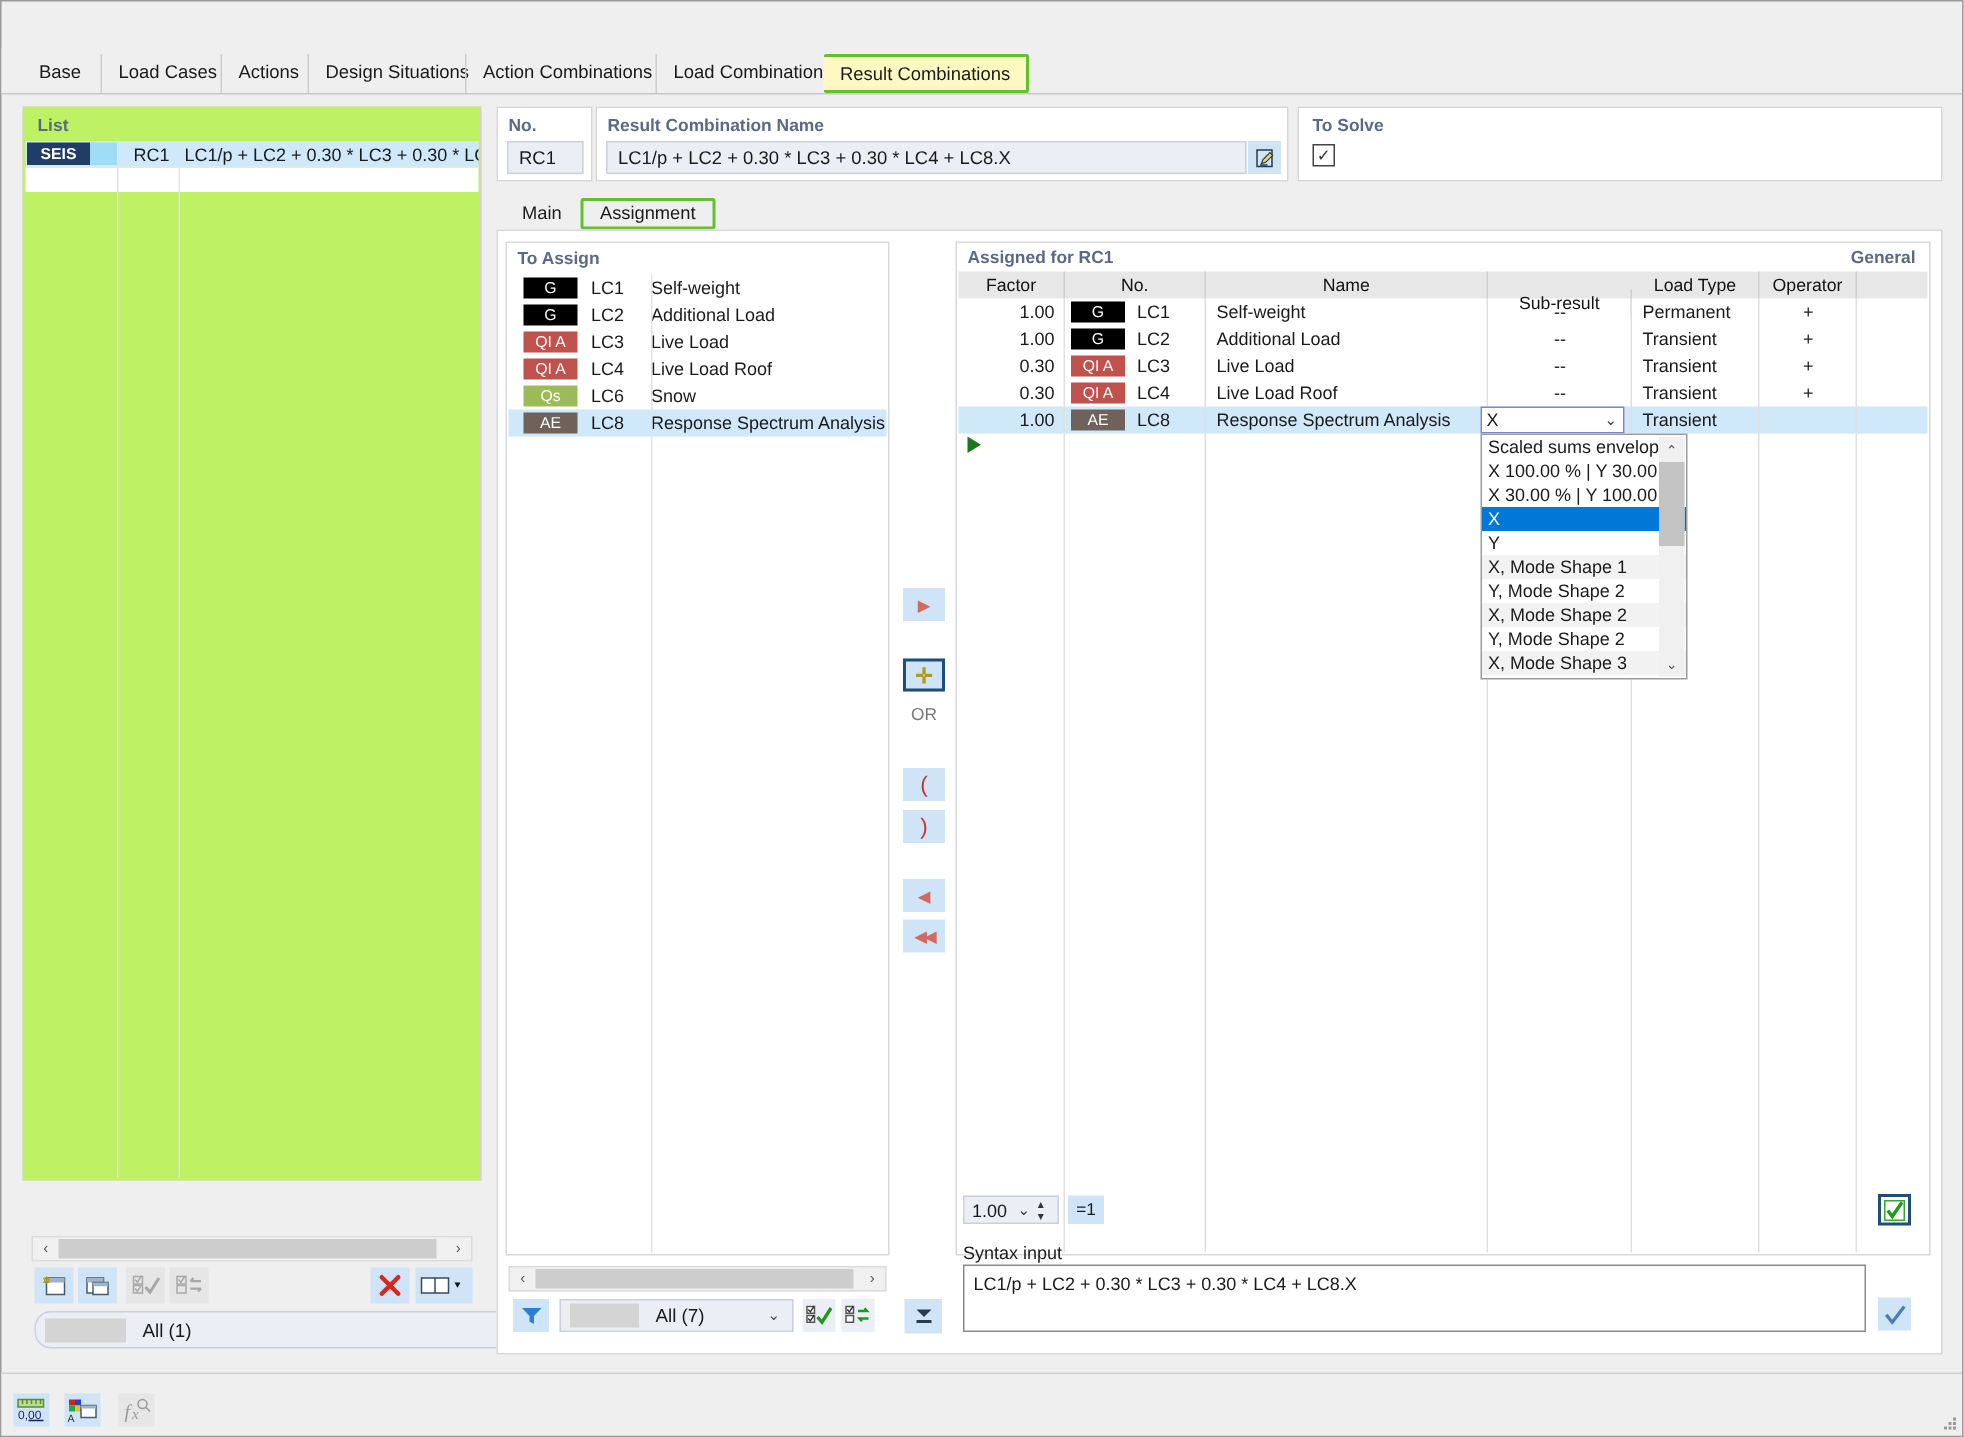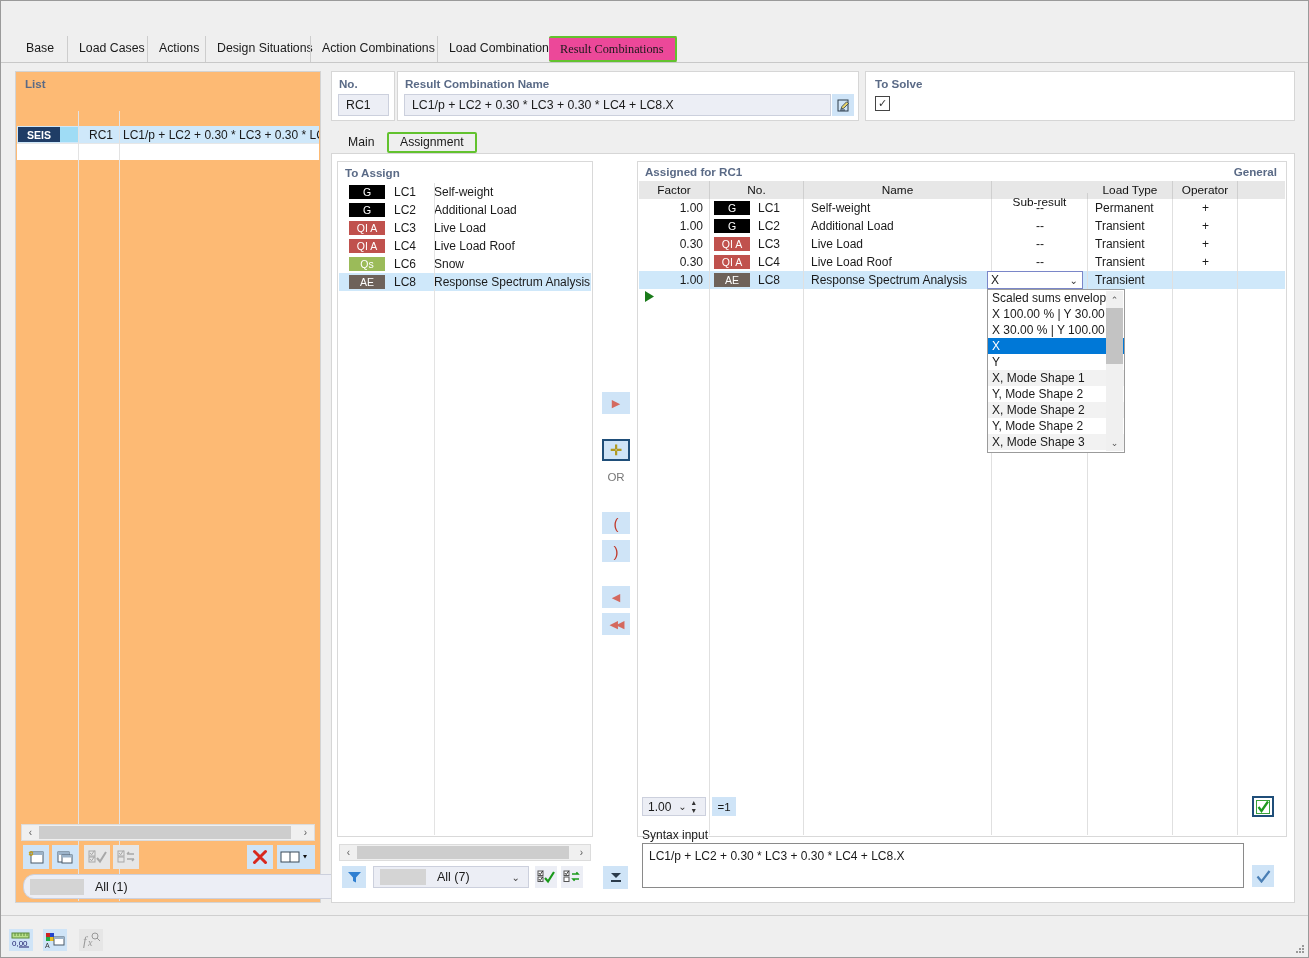--- a/index.html
+++ b/index.html
@@ -22,27 +22,27 @@
   .wbtn { position:absolute; top:0; width:46px; height:31px; }
   .wmin { left:1168px; }
   .wmax { left:1215px; }
   .wclose { left:1262px; }
   .wglyph { position:absolute; left:50%; top:50%; transform:translate(-50%,-50%); font-size:13px; color:#222; line-height:1; }
 
   
   .tabstrip { position:absolute; left:0; top:31px; width:1307px; height:31px; background:#efefef; border-bottom:1px solid #c8c8c8; }
   .tab { position:absolute; top:4px; height:26px; padding:0 11px; line-height:25px;
          font-size:12.3px; color:#1a1a1a; border-left:1px solid #cdcdcd; background:transparent; white-space:nowrap; }
-  .tab.sel { border:2px solid #62c22e; border-radius:2px; background:#ec4899; line-height:22px;font-family:Liberation Serif, serif; }
-
-  
-  .listpanel { position:absolute; left:14px; top:70px; width:306px; height:832px; background:#fdba74; border:1px solid #d3d3d3; }
+  .tab.sel { border:2px solid #62c22e; border-radius:2px; background:#fef9c3; line-height:22px; }
+
+  
+  .listpanel { position:absolute; left:14px; top:70px; width:306px; height:716px; background:#bef264; border:1px solid #d3d3d3; }
   .panel-caption { position:absolute; font-size:11.6px; font-weight:bold; color:#5a6a86; }
   .list-head { left:9px; top:5px; }
-  .list-grid { position:absolute; left:1px; top:22px; right:1px; bottom:1px;margin-top:32px; }
+  .list-grid { position:absolute; left:1px; top:22px; right:1px; bottom:1px; }
   .list-row { position:relative; height:17px; display:flex; align-items:center; background:#cfe8fa; }
   .list-row .typebadge { width:42px; height:15px; background:#1f3d66; color:#fff; font-size:10.5px; font-weight:bold;
         display:flex; align-items:center; justify-content:center; margin-left:1px; }
   .list-row .colorchip { width:18px; height:15px; background:#9fdcf5; }
   .list-row .noc { width:40px; text-align:right; padding-right:5px; font-size:12px; }
   .list-row .namec { flex:1; padding-left:5px; font-size:12px; overflow:hidden; white-space:nowrap; }
   .list-empty { height:17px; border-top:1px solid #e7e7e7; background:#fff; }
   .list-vsep { position:absolute; top:39px; bottom:1px; width:1px; background:#e3e3e3; }
 
   

